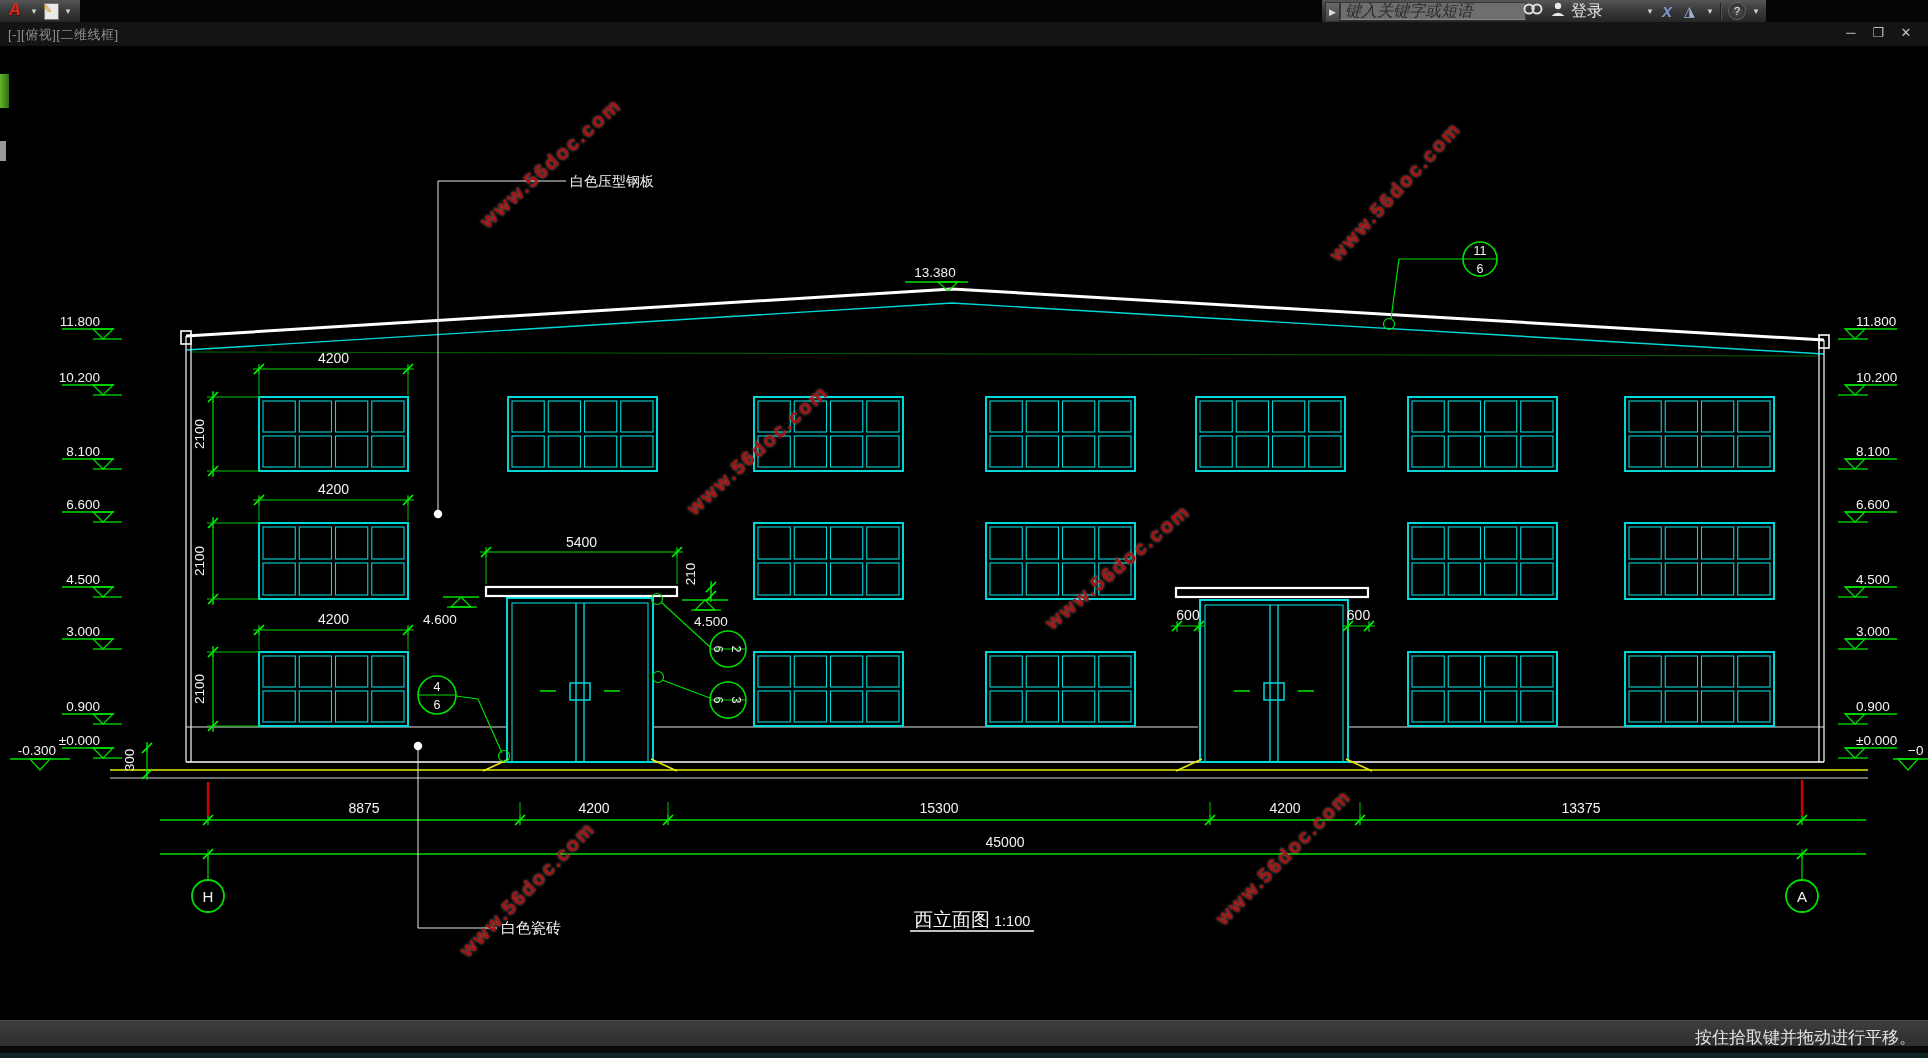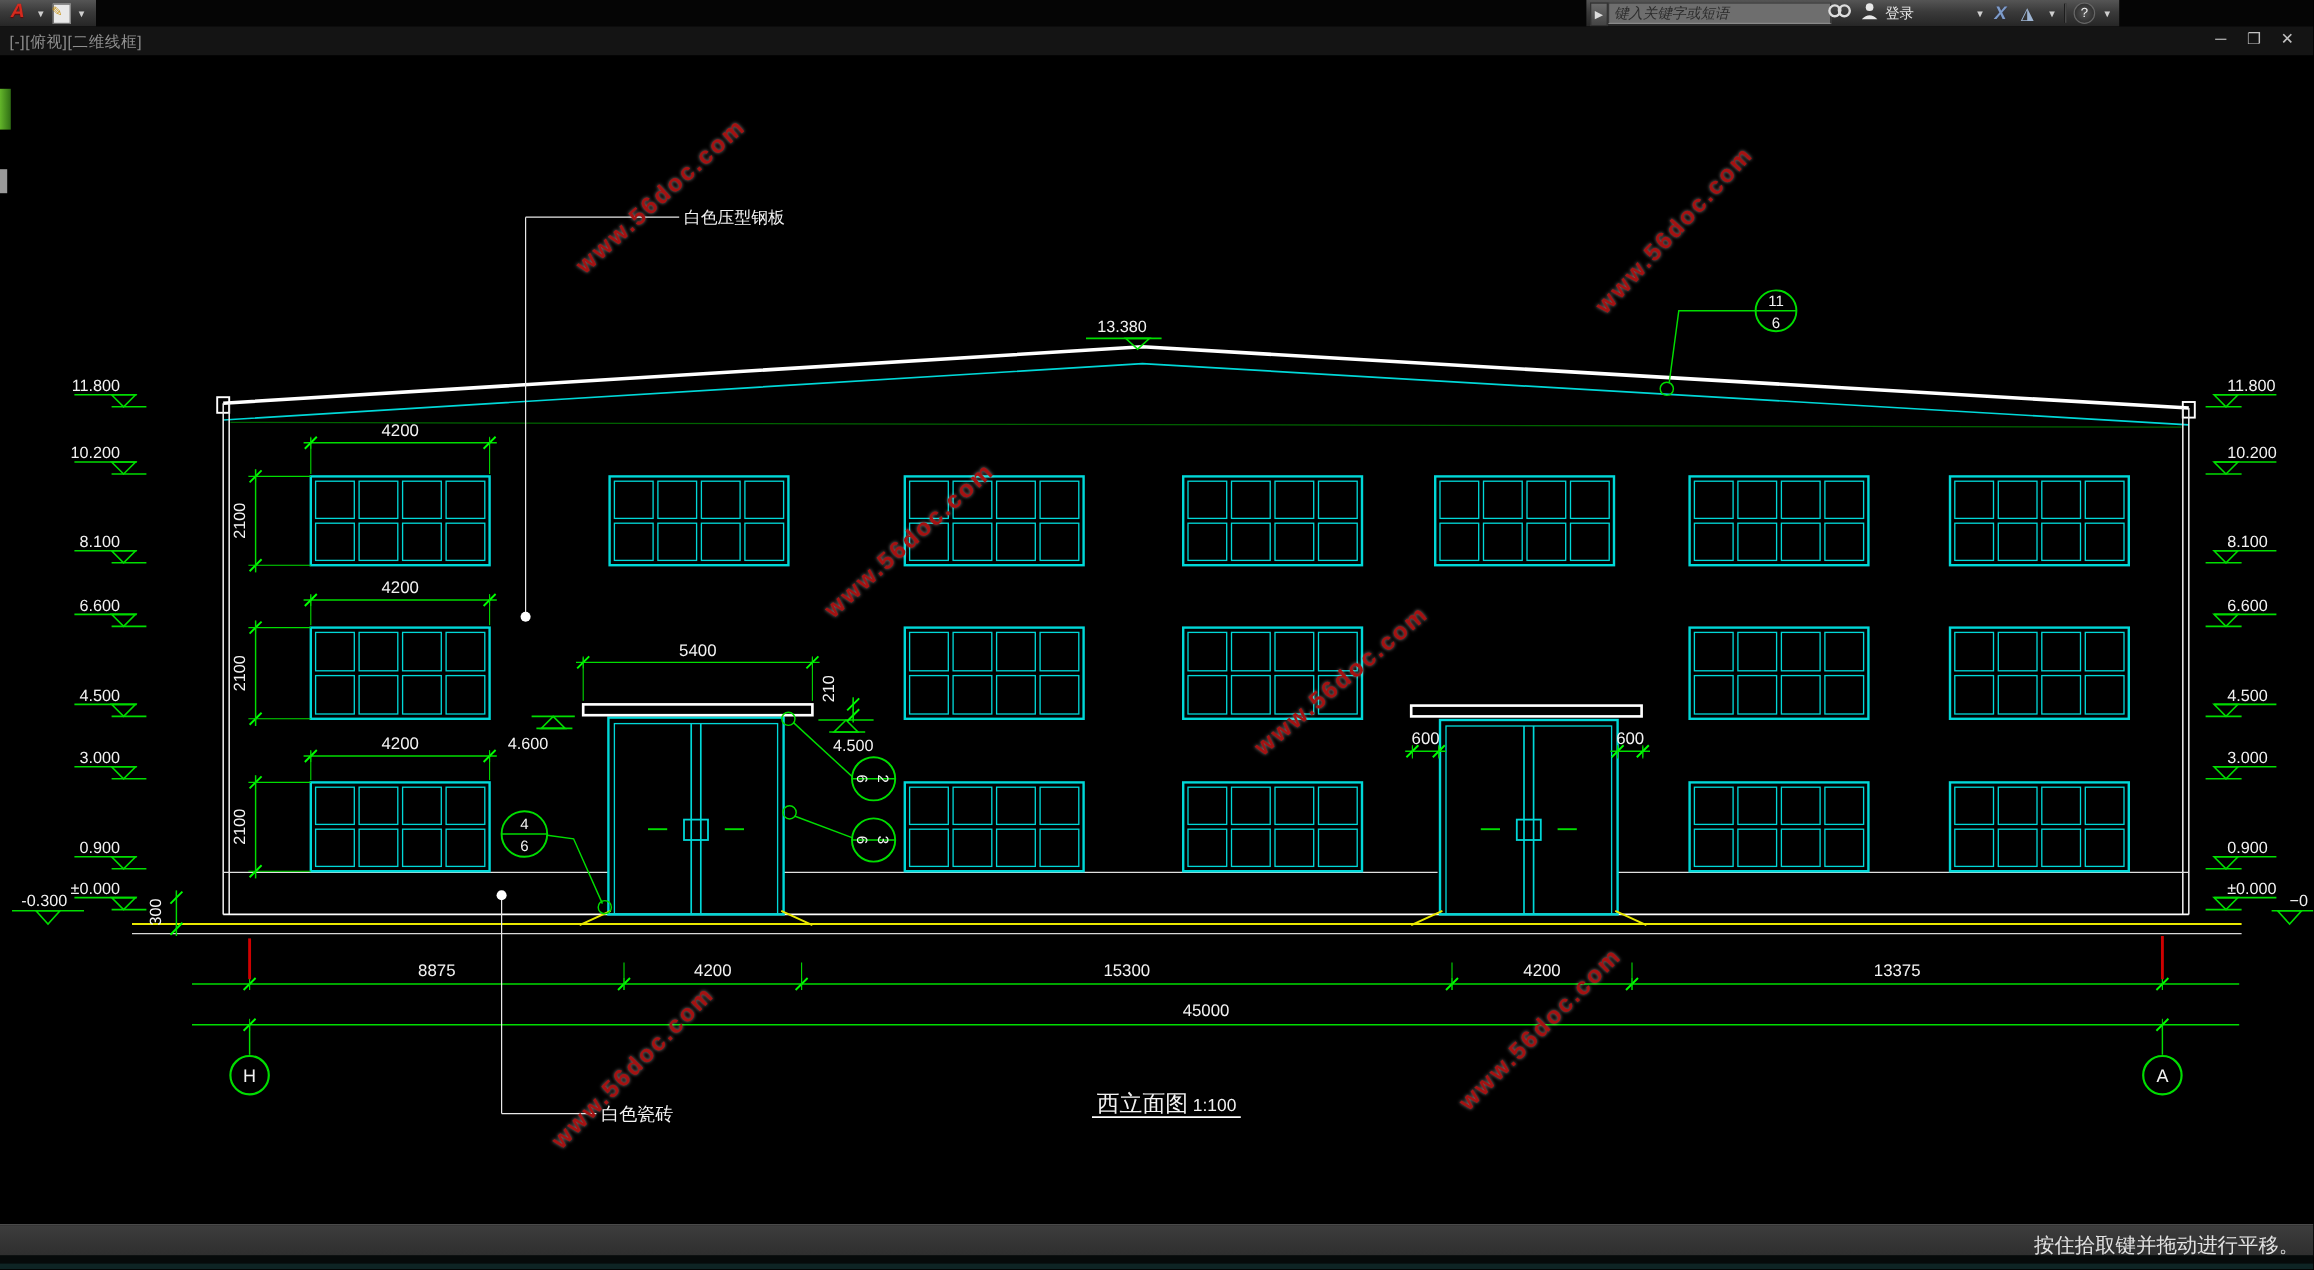--- a/index.html
+++ b/index.html
@@ -12,24 +12,24 @@
   #seg-right{left:1322px;width:444px;}
   .acad-a{position:absolute;left:9px;top:1px;font-weight:bold;font-style:italic;font-size:16px;
           color:#d42a1e;text-shadow:0 1px 1px #600;}
   .mini-caret{color:#cfcfcf;font-size:8px;position:absolute;top:7px;}
   .doc-ico{position:absolute;left:44px;top:3px;width:13px;height:15px;background:#e9e9e9;border:1px solid #777;}
   .doc-ico span{position:absolute;left:-2px;top:-1px;font-size:11px;color:#c89416;}
   .arrow-btn{position:absolute;left:1325px;top:2px;width:13px;height:18px;background:linear-gradient(#6a6a6a,#444);
              color:#ddd;font-size:9px;text-align:center;line-height:18px;border:1px solid #333;}
   #searchbox{position:absolute;left:1340px;top:2px;width:176px;height:16px;background:#6e6e6e;
              border:1px solid #3a3a3a;border-bottom-color:#8a8a8a;color:#2c2c2c;
-             font-style:italic;font-size:12px;padding:0 4px;font-family:"Liberation Sans",sans-serif;}
+             font-style:italic;font-size:16px;padding:0 4px;font-family:"Liberation Sans",sans-serif;}
   #searchbox::placeholder{color:#2c2c2c;opacity:1;font-style:italic;}
   .tb-ico{position:absolute;top:1px;height:20px;display:flex;align-items:center;color:#e3e3e3;}
-  .login-label{font-size:12px;color:#e6e6e6;}
+  .login-label{font-size:16px;color:#e6e6e6;}
   .x-logo{font-weight:bold;font-style:italic;font-size:15px;color:#7d9cc9;text-shadow:0 0 1px #335;}
   .a360{font-size:14px;color:#9db4d2;}
   .help-q{width:16px;height:16px;border-radius:50%;background:radial-gradient(#555,#222);
           color:#eee;font-size:11px;text-align:center;line-height:16px;border:1px solid #666;}
   .vsep{position:absolute;top:3px;width:1px;height:16px;background:#1d1d1d;border-right:1px solid #555;}
   
   #titlerow{position:absolute;left:0;top:22px;width:1928px;height:24px;background:#141414;z-index:6;}
   #vplabel{position:absolute;left:8px;top:4px;font-size:13px;color:#8f8f8f;letter-spacing:.5px;}
   .winbtns{position:absolute;right:10px;top:3px;color:#c2c2c2;font-size:13px;letter-spacing:0;}
   .winbtns span{display:inline-block;width:24px;text-align:center;cursor:default;}

